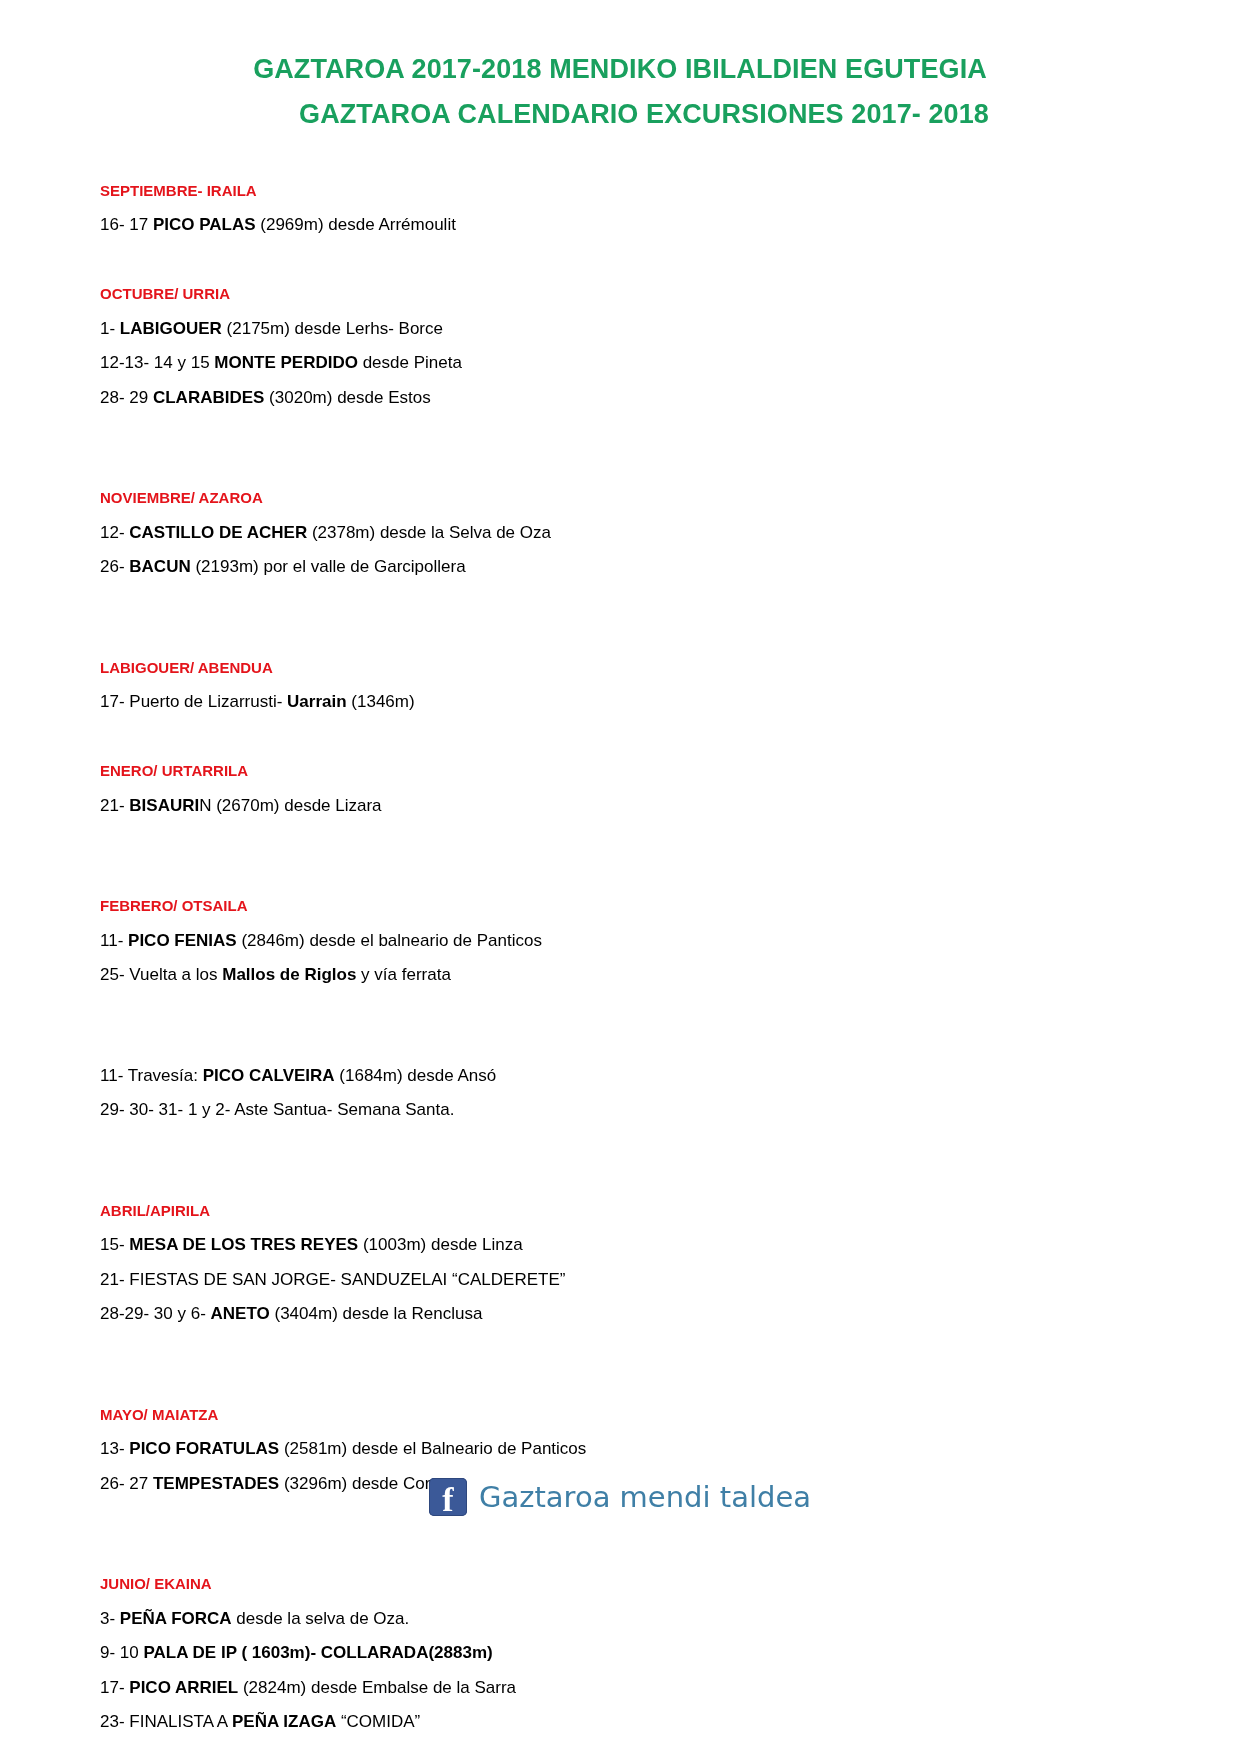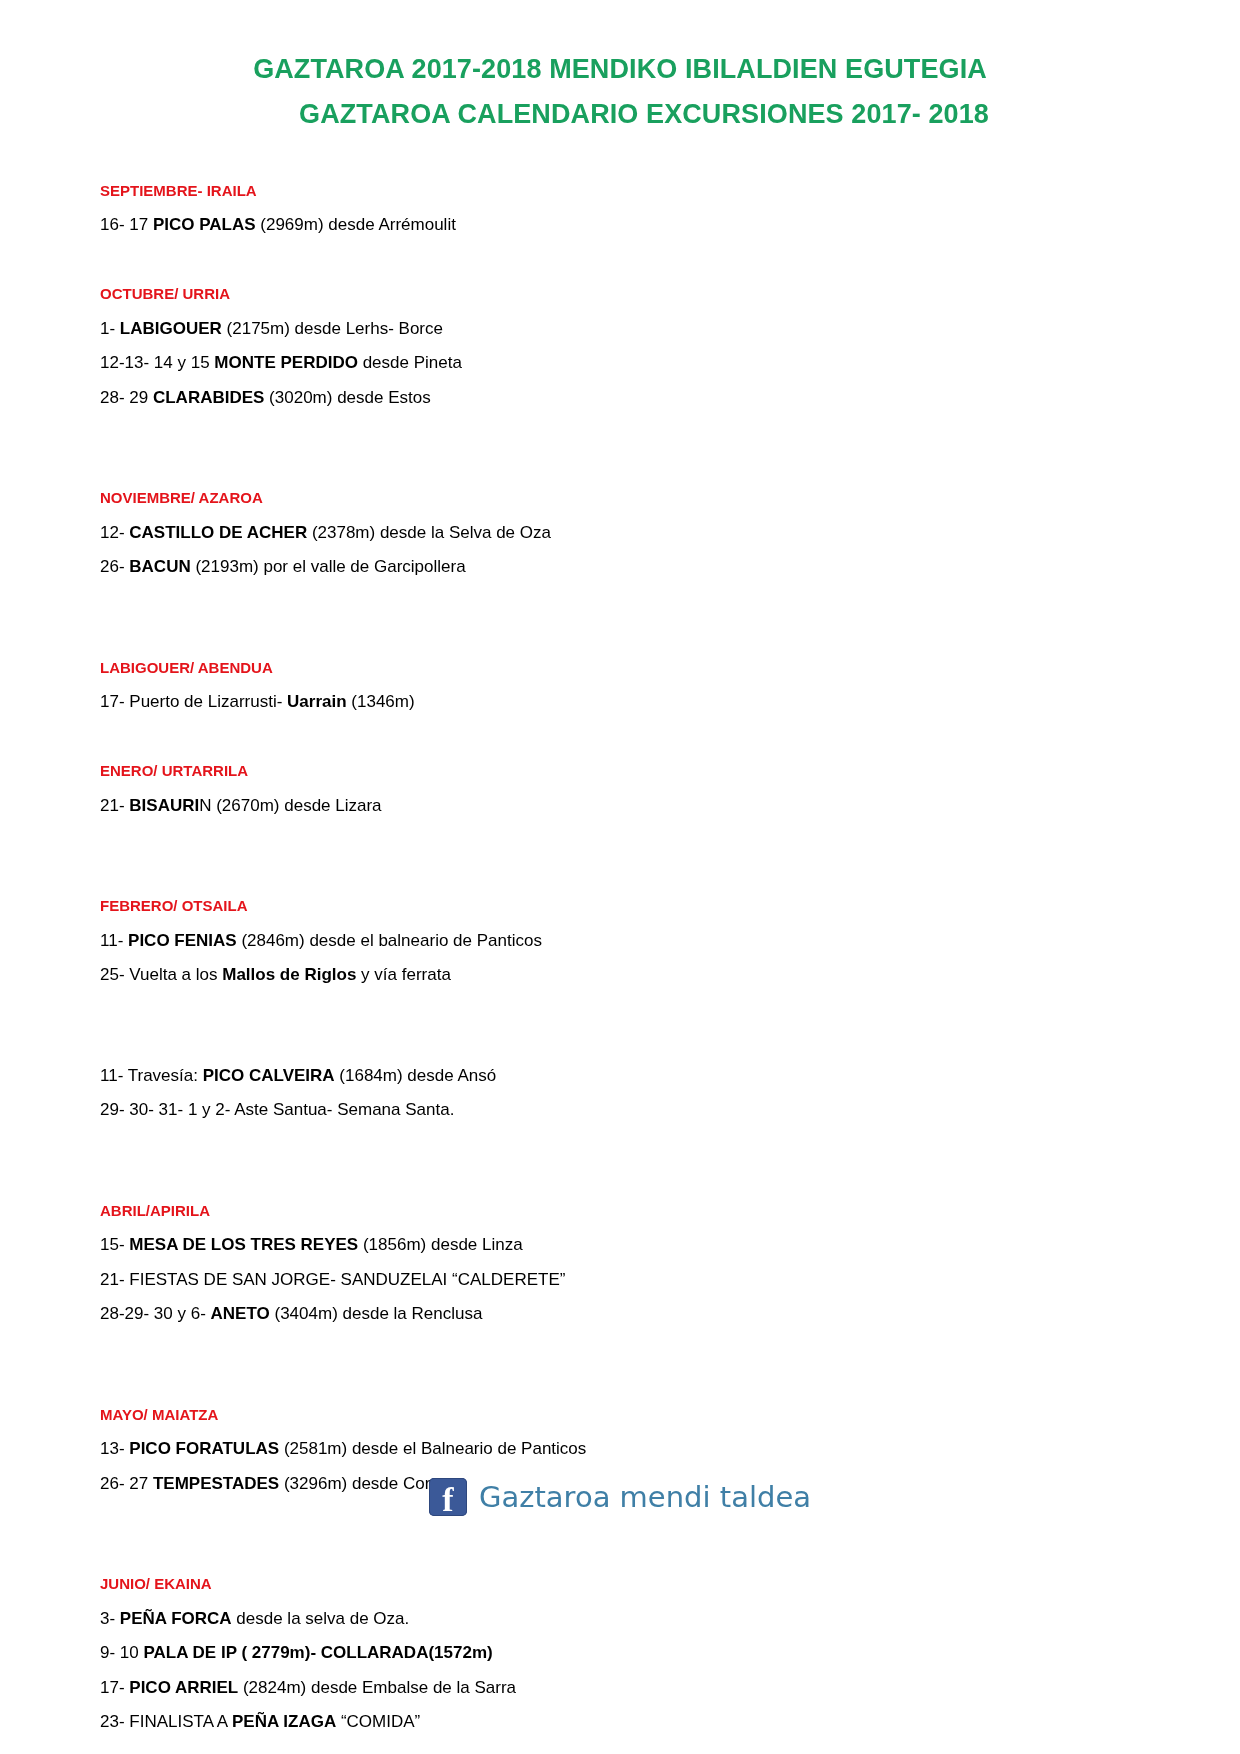--- a/index.html
+++ b/index.html
@@ -179,21 +179,21 @@
         <div class="entry"><span>11- Travesía: </span><b>PICO CALVEIRA</b><span> (1684m) desde Ansó</span></div>
       </div>
       <div class="line">
         <div class="entry"><span>29- 30- 31- 1 y 2-  Aste Santua- Semana Santa.</span></div>
       </div>
       <div class="gap-lg"></div>
       <div class="line">
         <div class="month-heading" style="color: rgb(228, 20, 27);">ABRIL/APIRILA</div>
       </div>
       <div class="line">
-        <div class="entry"><span>15- </span><b>MESA DE LOS TRES REYES</b><span> (1856m) desde Linza</span></div>
+        <div class="entry"><span>15- </span><b>MESA DE LOS TRES REYES</b><span> (1003m) desde Linza</span></div>
       </div>
       <div class="line">
         <div class="entry"><span>21- FIESTAS DE SAN JORGE- SANDUZELAI “CALDERETE”</span></div>
       </div>
       <div class="line">
         <div class="entry"><span>28-29- 30 y 6-  </span><b>ANETO</b><span> (3404m) desde la Renclusa</span></div>
       </div>
       <div class="gap-lg"></div>
       <div class="line">
         <div class="month-heading" style="color: rgb(228, 20, 27);">MAYO/ MAIATZA</div>
@@ -205,21 +205,21 @@
         <div class="entry"><span>26- 27 </span><b>TEMPESTADES</b><span> (3296m) desde Corona</span></div>
       </div>
       <div class="gap-lg"></div>
       <div class="line">
         <div class="month-heading" style="color: rgb(228, 20, 27);">JUNIO/ EKAINA</div>
       </div>
       <div class="line">
         <div class="entry"><span>3- </span><b>PEÑA FORCA</b><span> desde la selva de Oza.</span></div>
       </div>
       <div class="line">
-        <div class="entry"><span>9- 10 </span><b>PALA DE IP ( 2779m)- COLLARADA(1572m)</b></div>
+        <div class="entry"><span>9- 10 </span><b>PALA DE IP ( 1603m)- COLLARADA(2883m)</b></div>
       </div>
       <div class="line">
         <div class="entry"><span>17- </span><b>PICO ARRIEL</b><span> (2824m) desde Embalse de la Sarra</span></div>
       </div>
       <div class="line">
         <div class="entry"><span>23- FINALISTA A </span><b>PEÑA IZAGA</b><span> “COMIDA”</span></div>
       </div>
     </div>
 
   <div class="footer">

